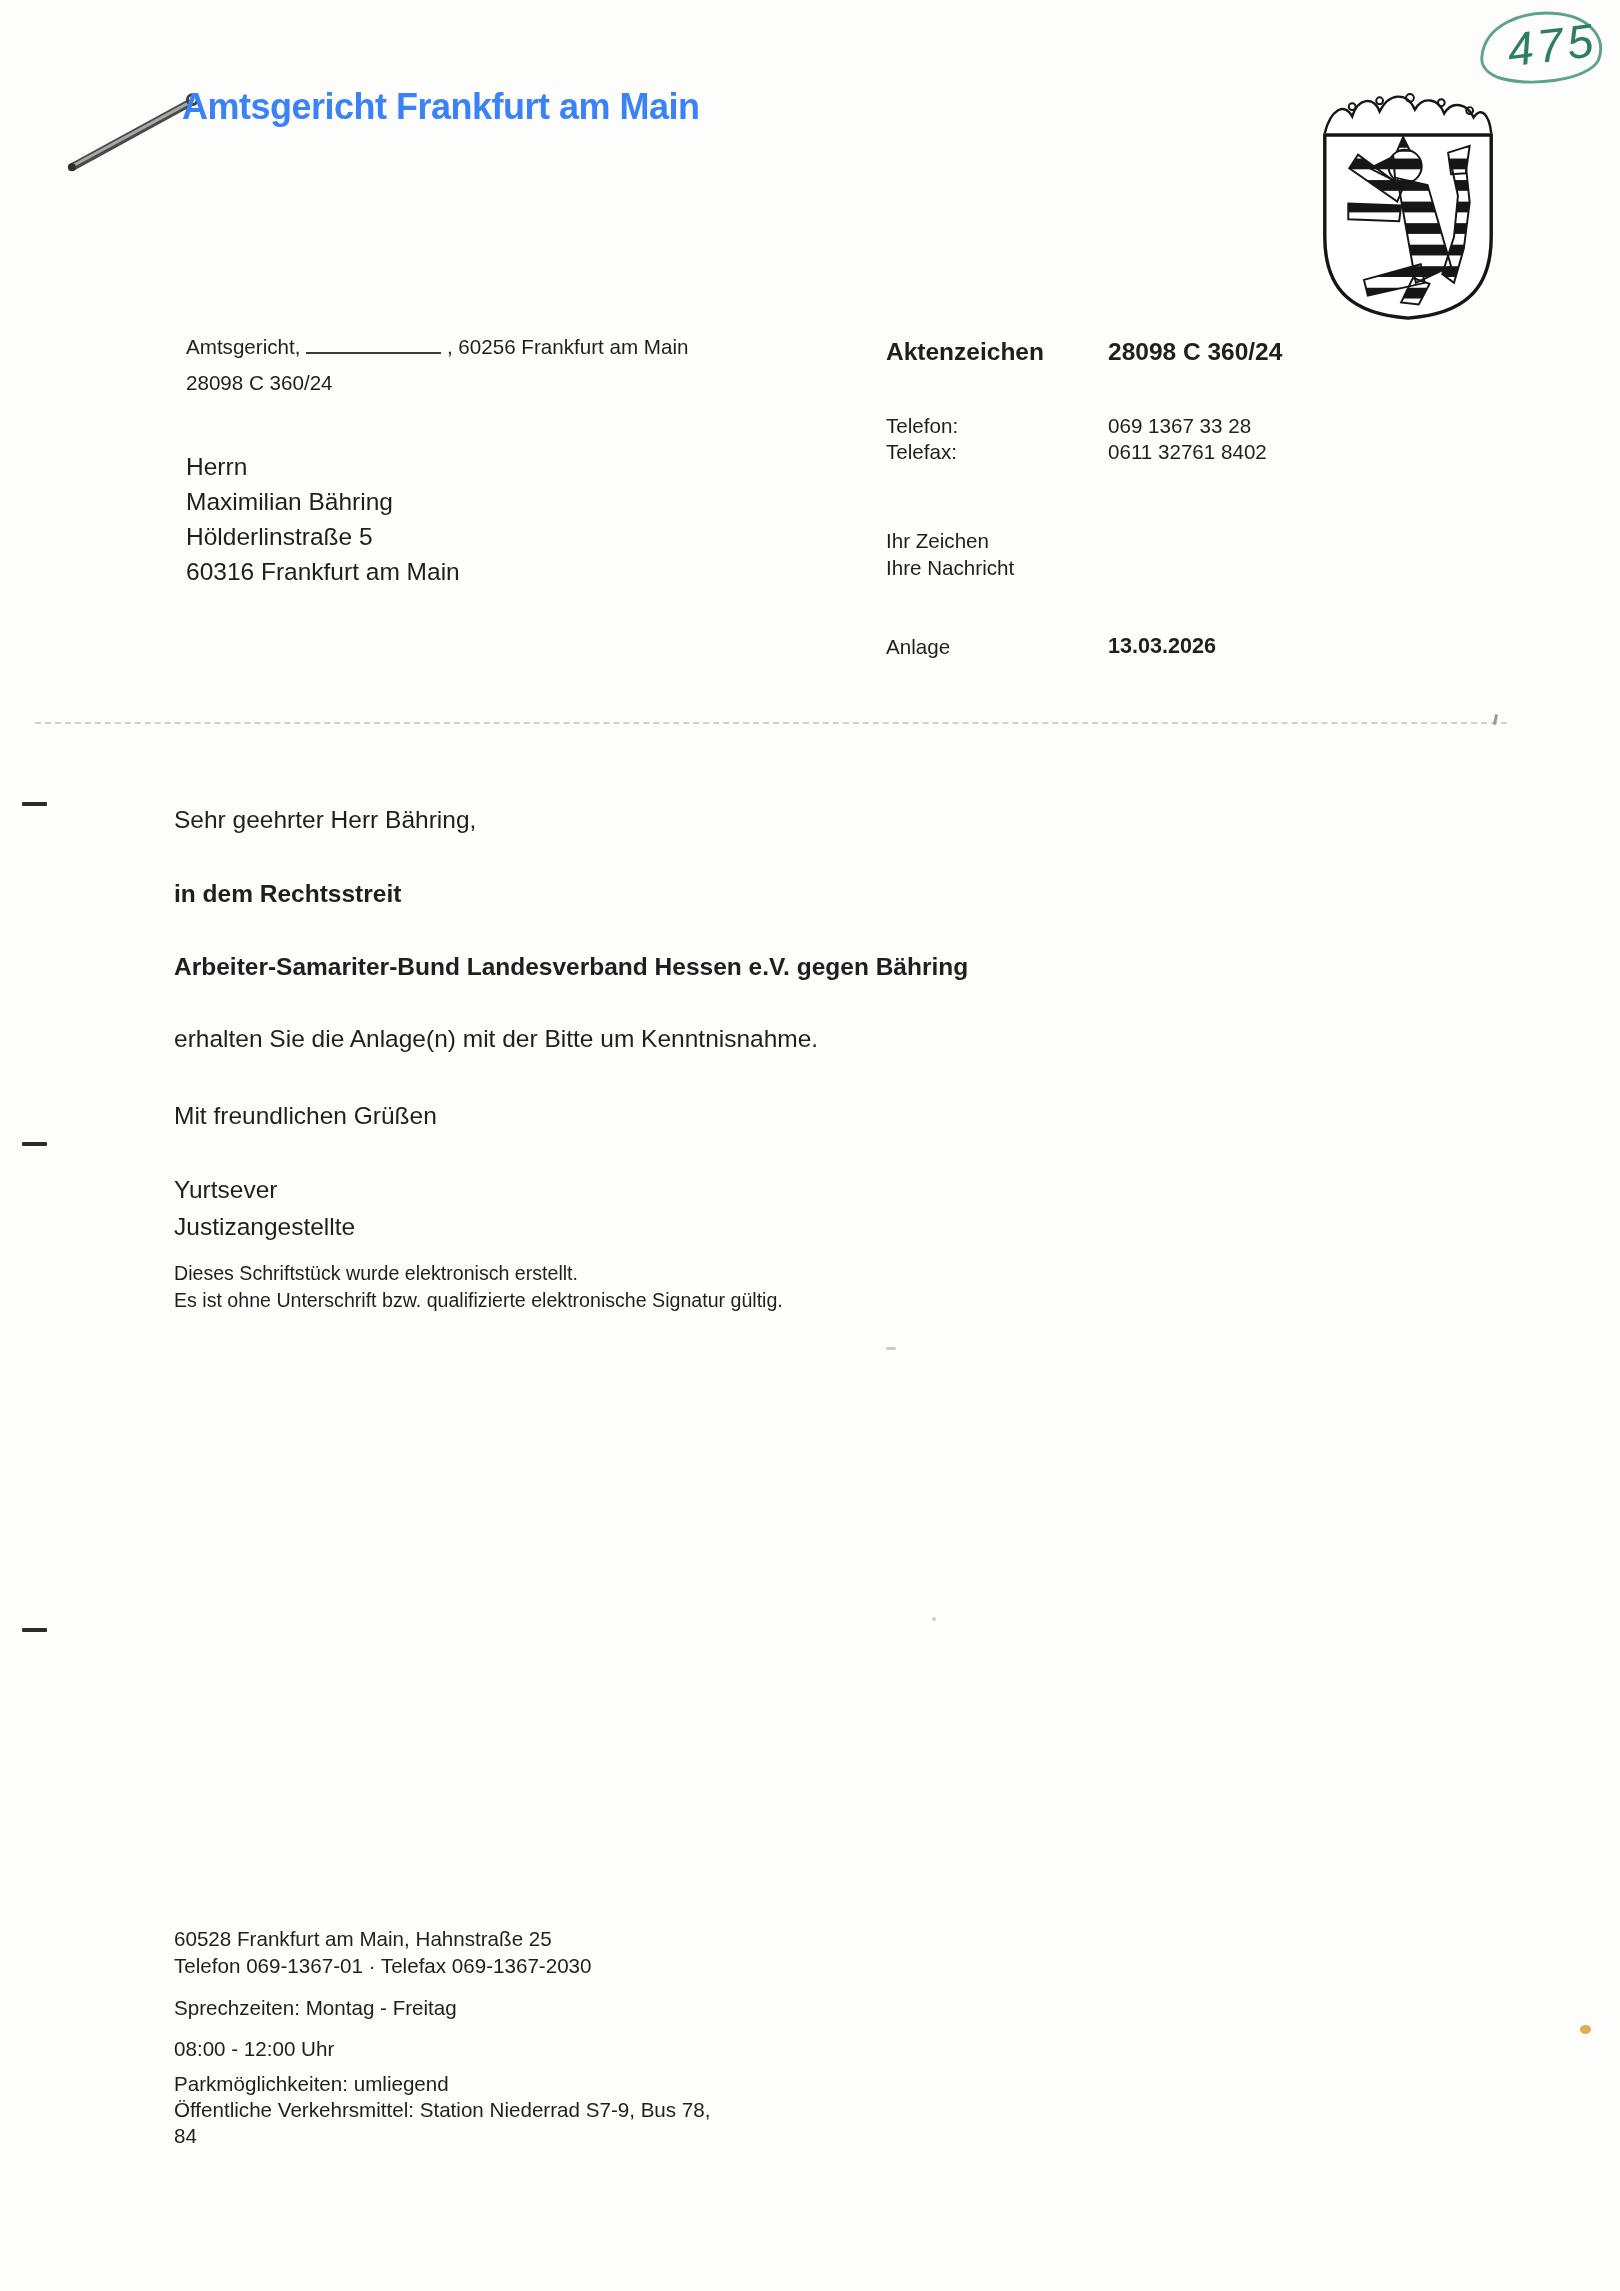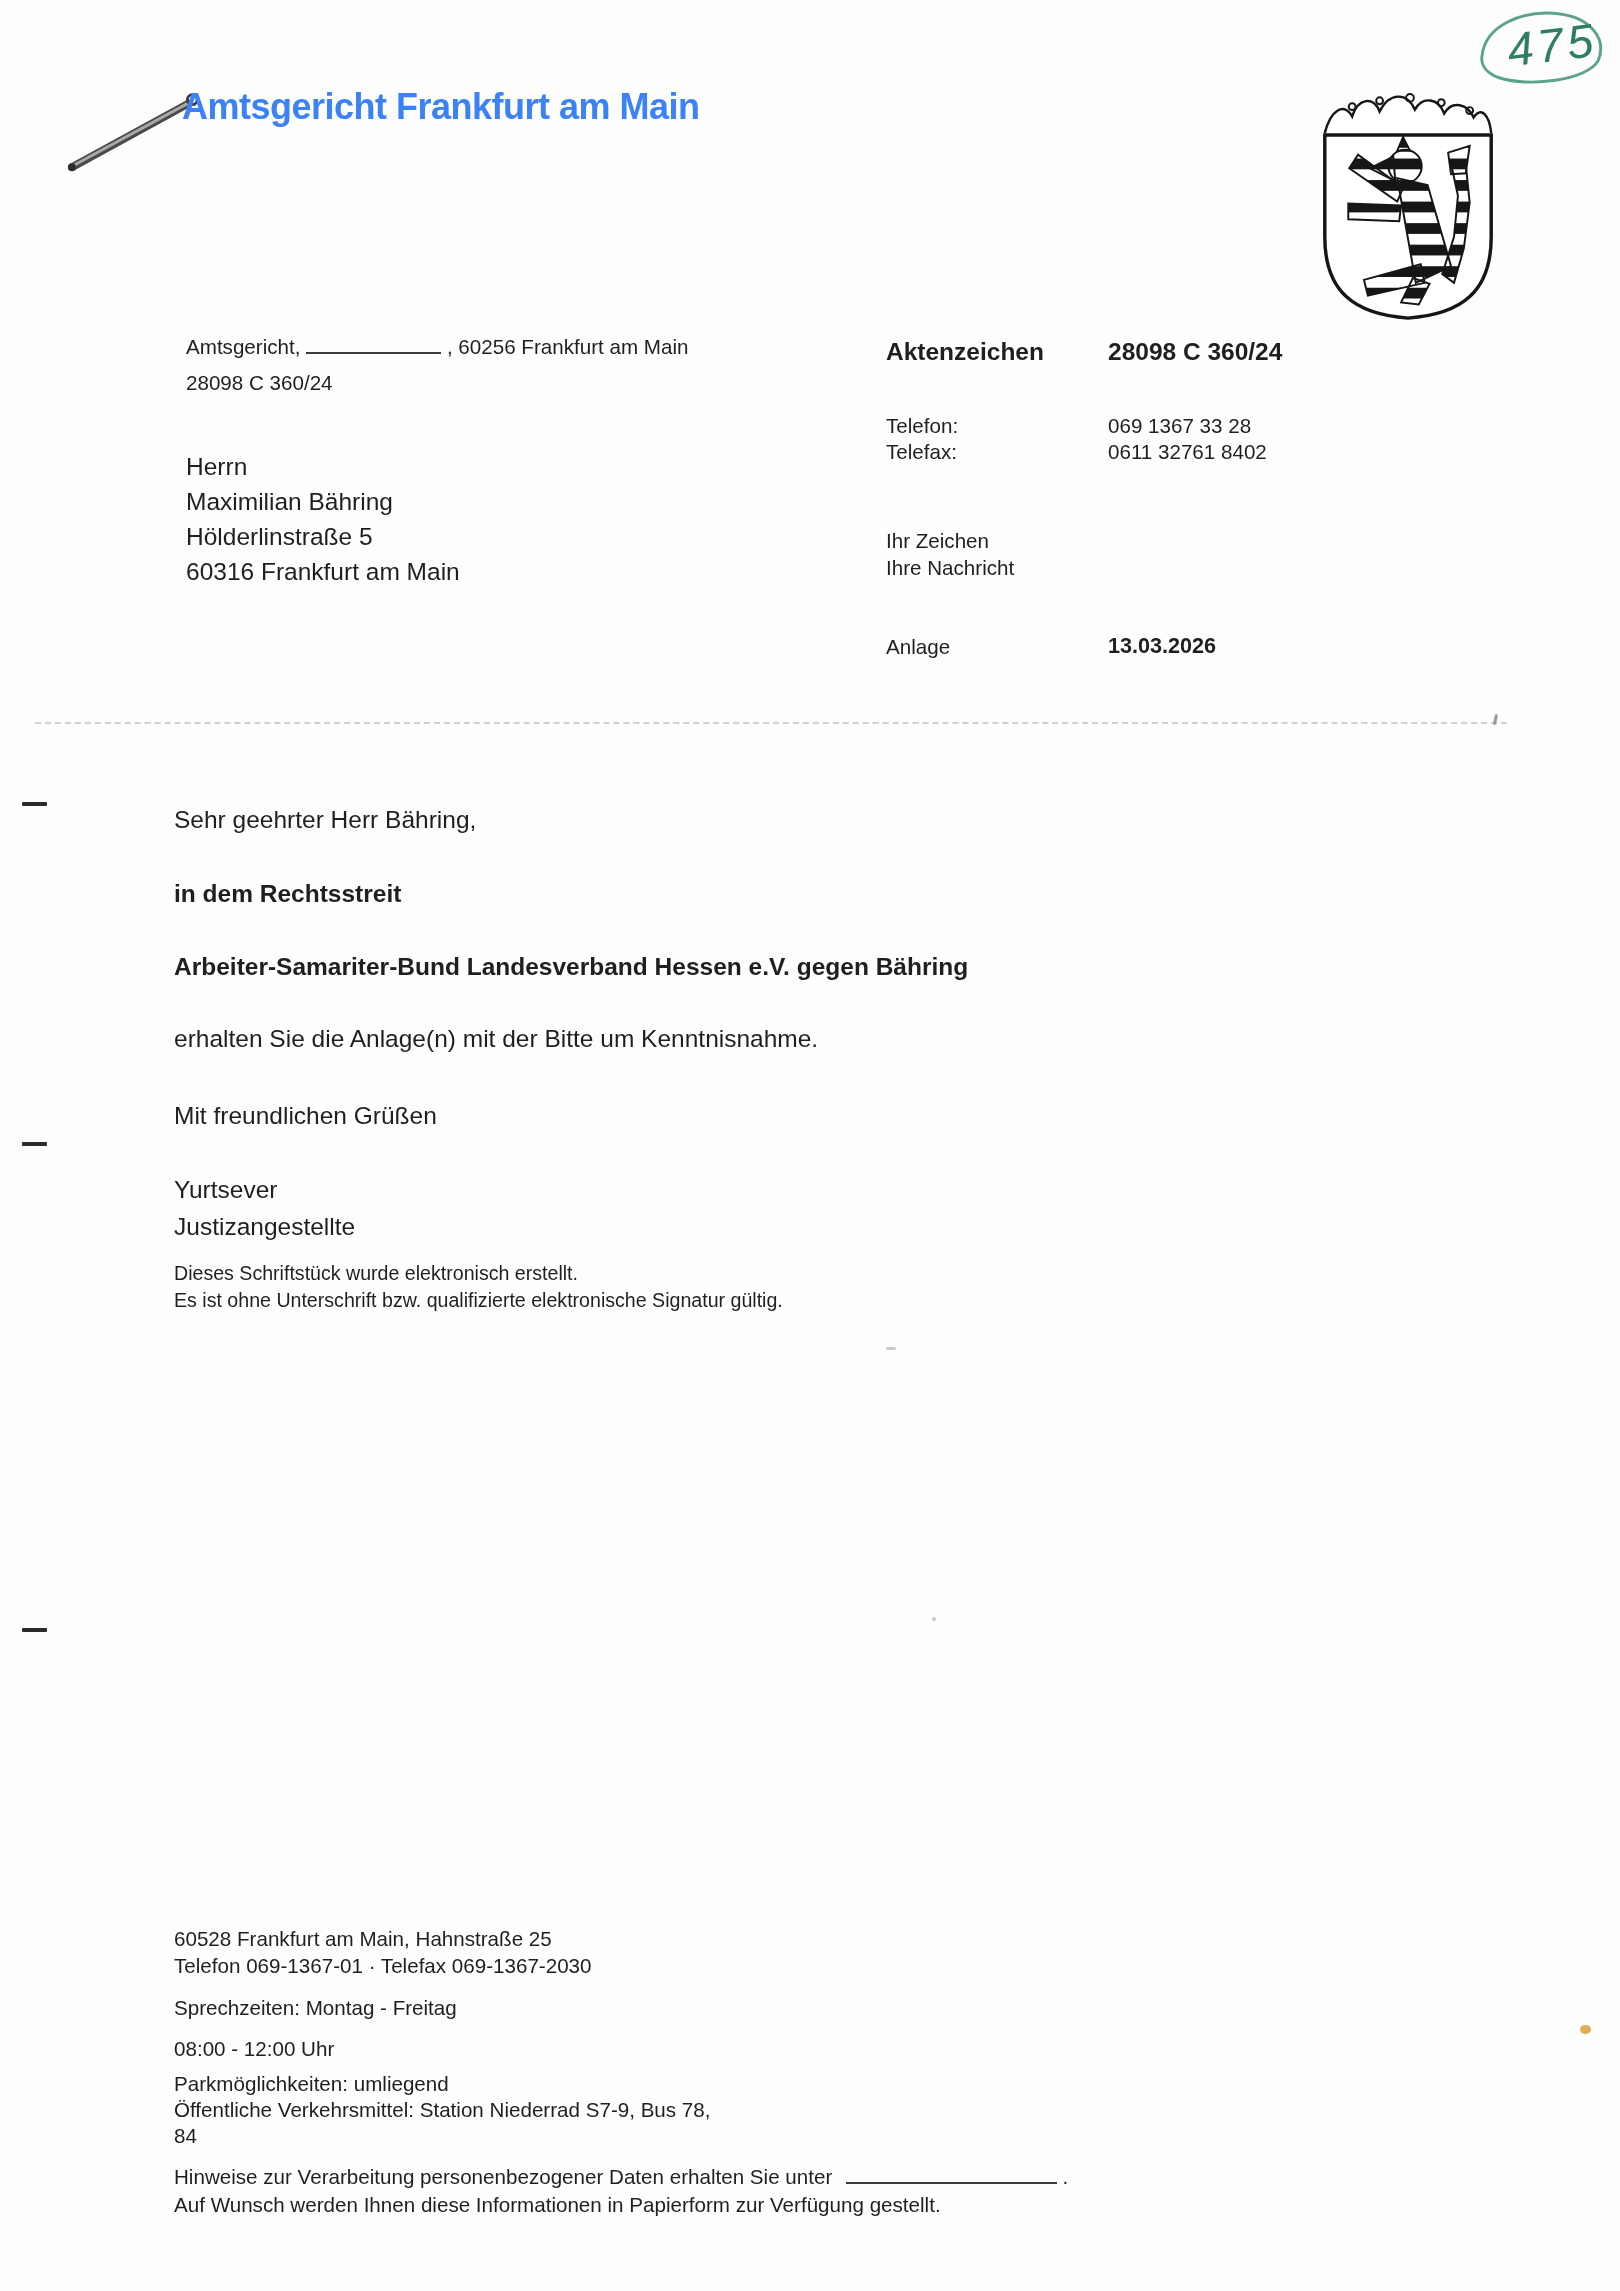--- a/index.html
+++ b/index.html
@@ -148,23 +148,17 @@
   <div class="speck" style="left:932px;top:1617px;width:3.9px;height:3.9px;opacity:.5;"></div>
 
   <div class="abs small" style="left:174px;top:1927px;">60528 Frankfurt am Main, Hahnstraße 25</div>
   <div class="abs small" style="left:174px;top:1954px;">Telefon 069-1367-01 · Telefax 069-1367-2030</div>
   <div class="abs small" style="left:174px;top:1996px;">Sprechzeiten: Montag - Freitag</div>
   <div class="abs small" style="left:174px;top:2022px;margin-top:15px;">08:00 - 12:00 Uhr</div>
   <div class="abs small" style="left:174px;top:2072px;">Parkmöglichkeiten: umliegend</div>
   <div class="abs small" style="left:174px;top:2098px;">Öffentliche Verkehrsmittel: Station Niederrad S7-9, Bus 78,</div>
   <div class="abs small" style="left:174px;top:2124px;">84</div>
 
-  <div class="abs small" style="left:174px;top:2165px;">
-    <span>Hinweise zur Verarbeitung personenbezogener Daten erhalten Sie unter</span>
-    <span class="blank-line" style="width:211px;margin-left:7.8px;"></span>
-    <span>.</span>
-  </div>
-  <div class="abs small" style="left:174px;top:2193px;">Auf Wunsch werden Ihnen diese Informationen in Papierform zur Verfügung gestellt.</div>
 
   <div class="abs" style="left:1580px;top:2025px;width:10.8px;height:8.8px;background:#d99a33;border-radius:50%;opacity:.8;filter:blur(0.5px);"></div>
 
 </div>
 
 
 </body></html>

